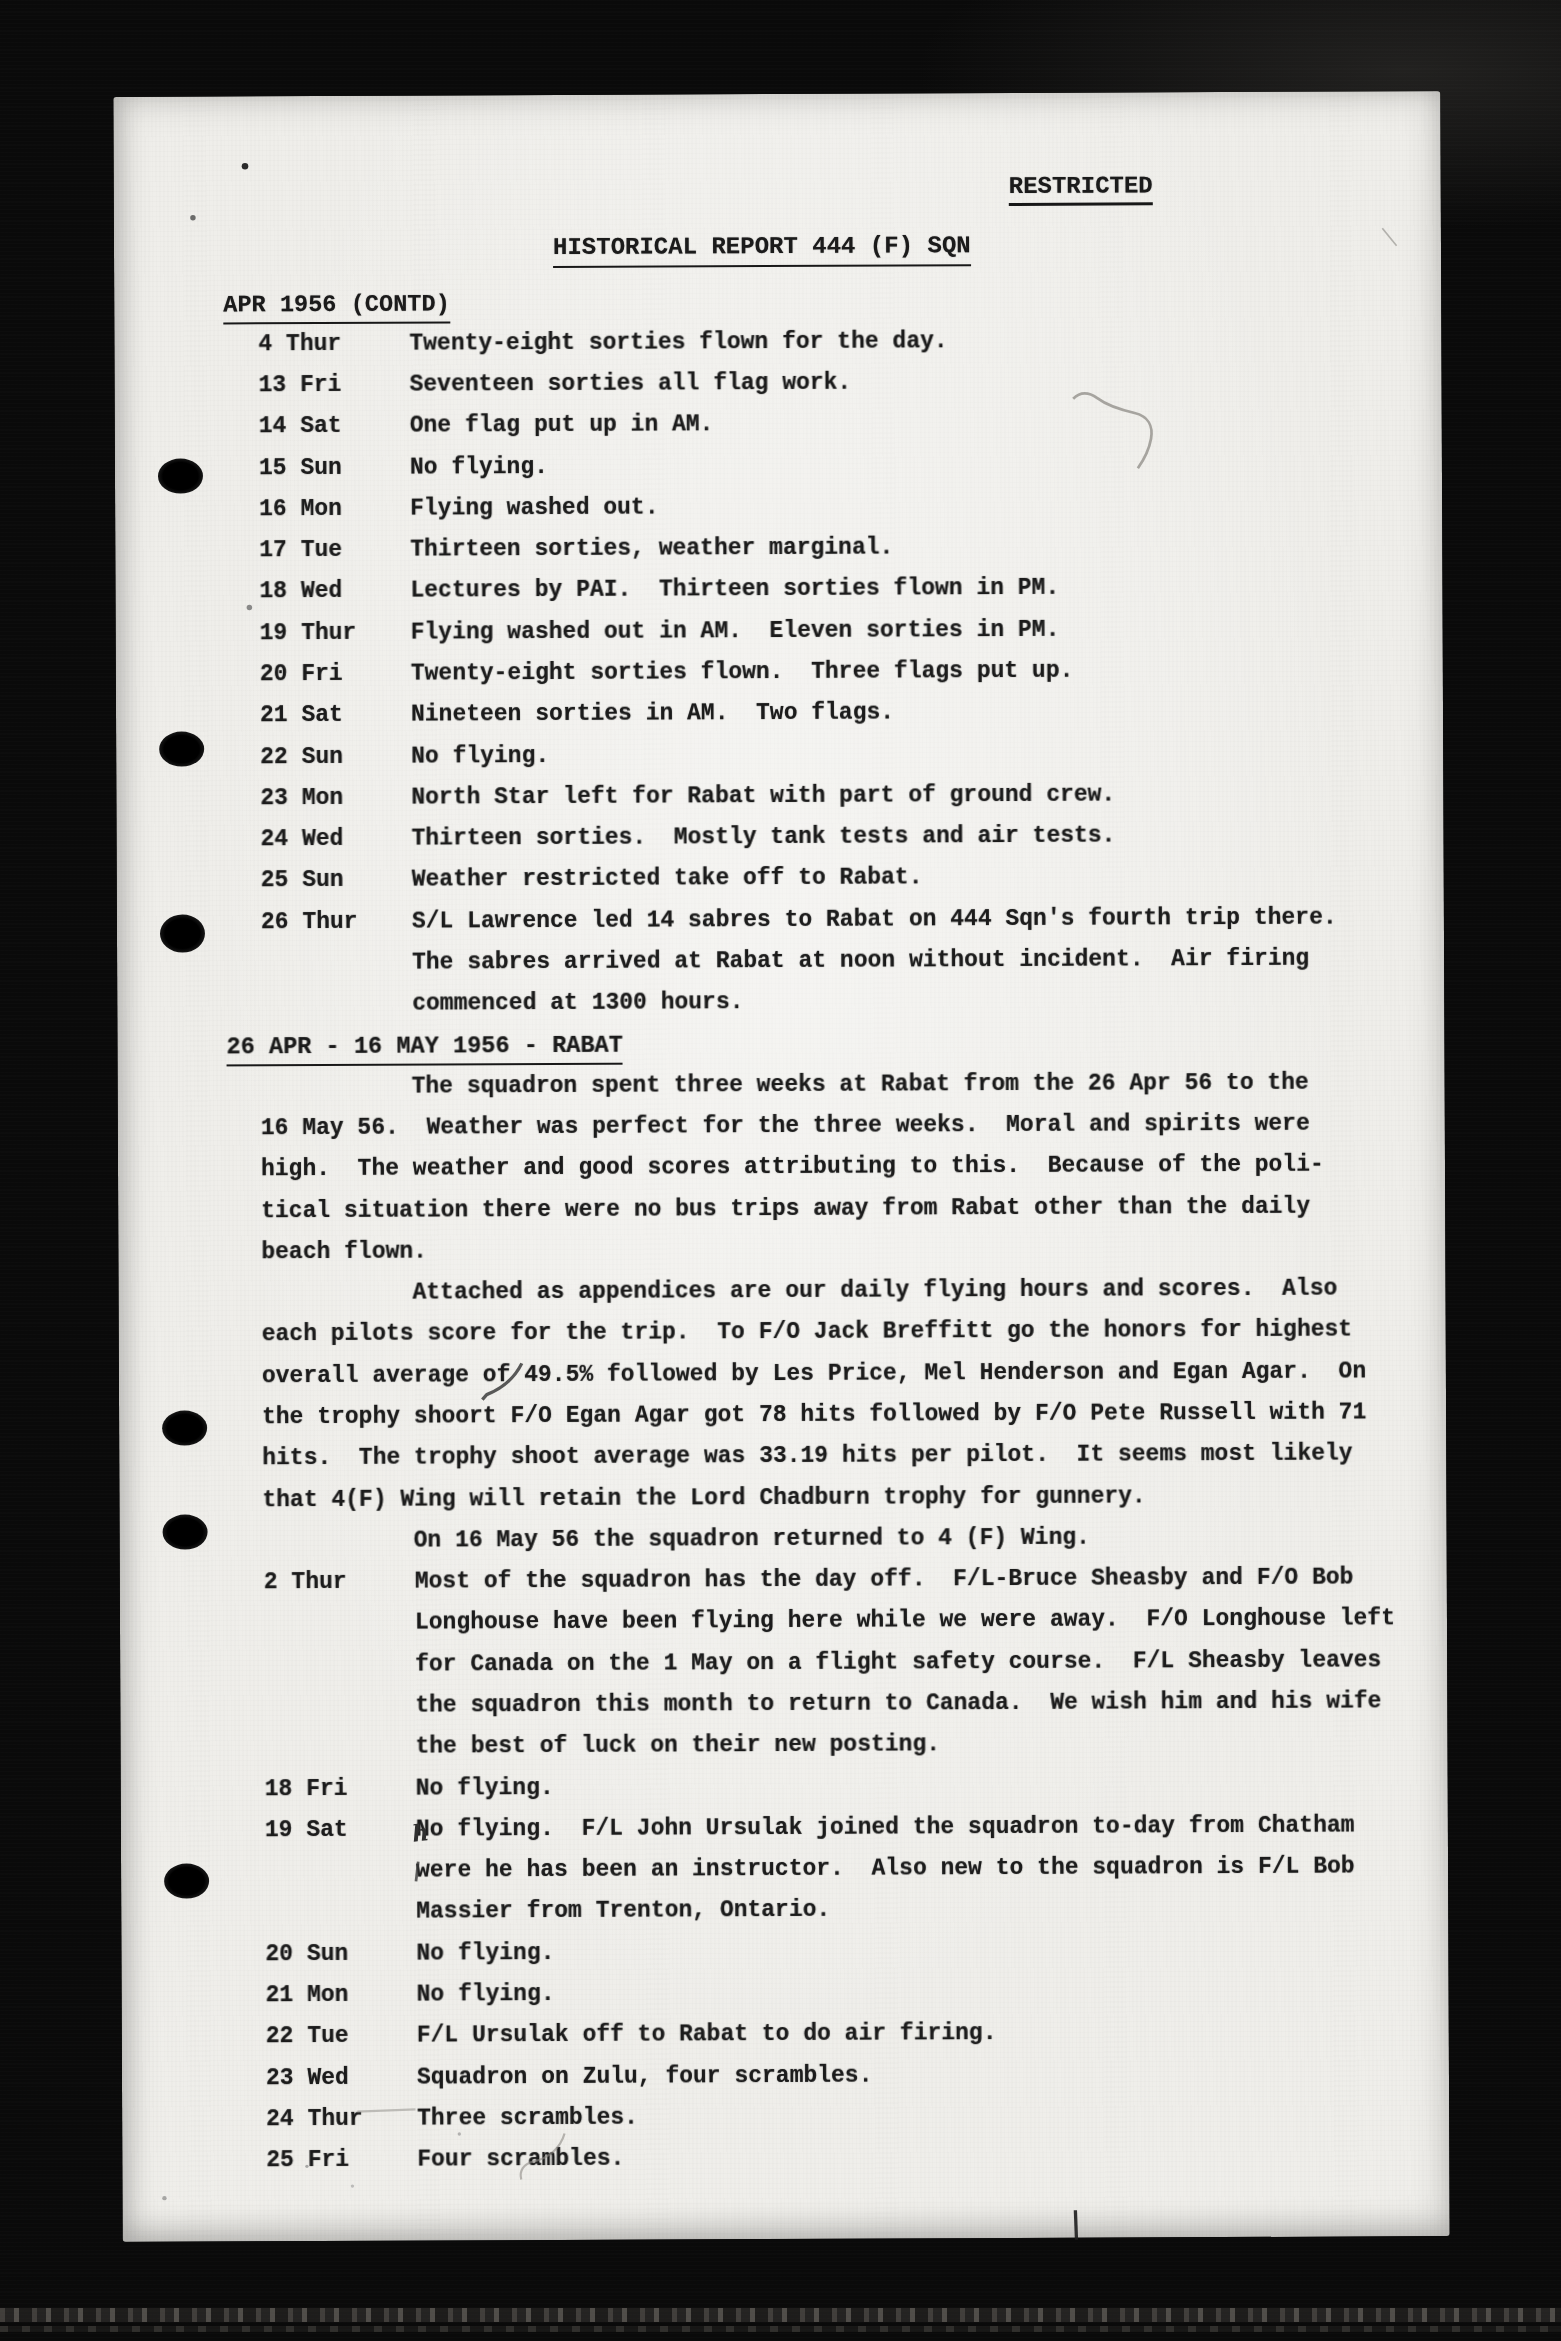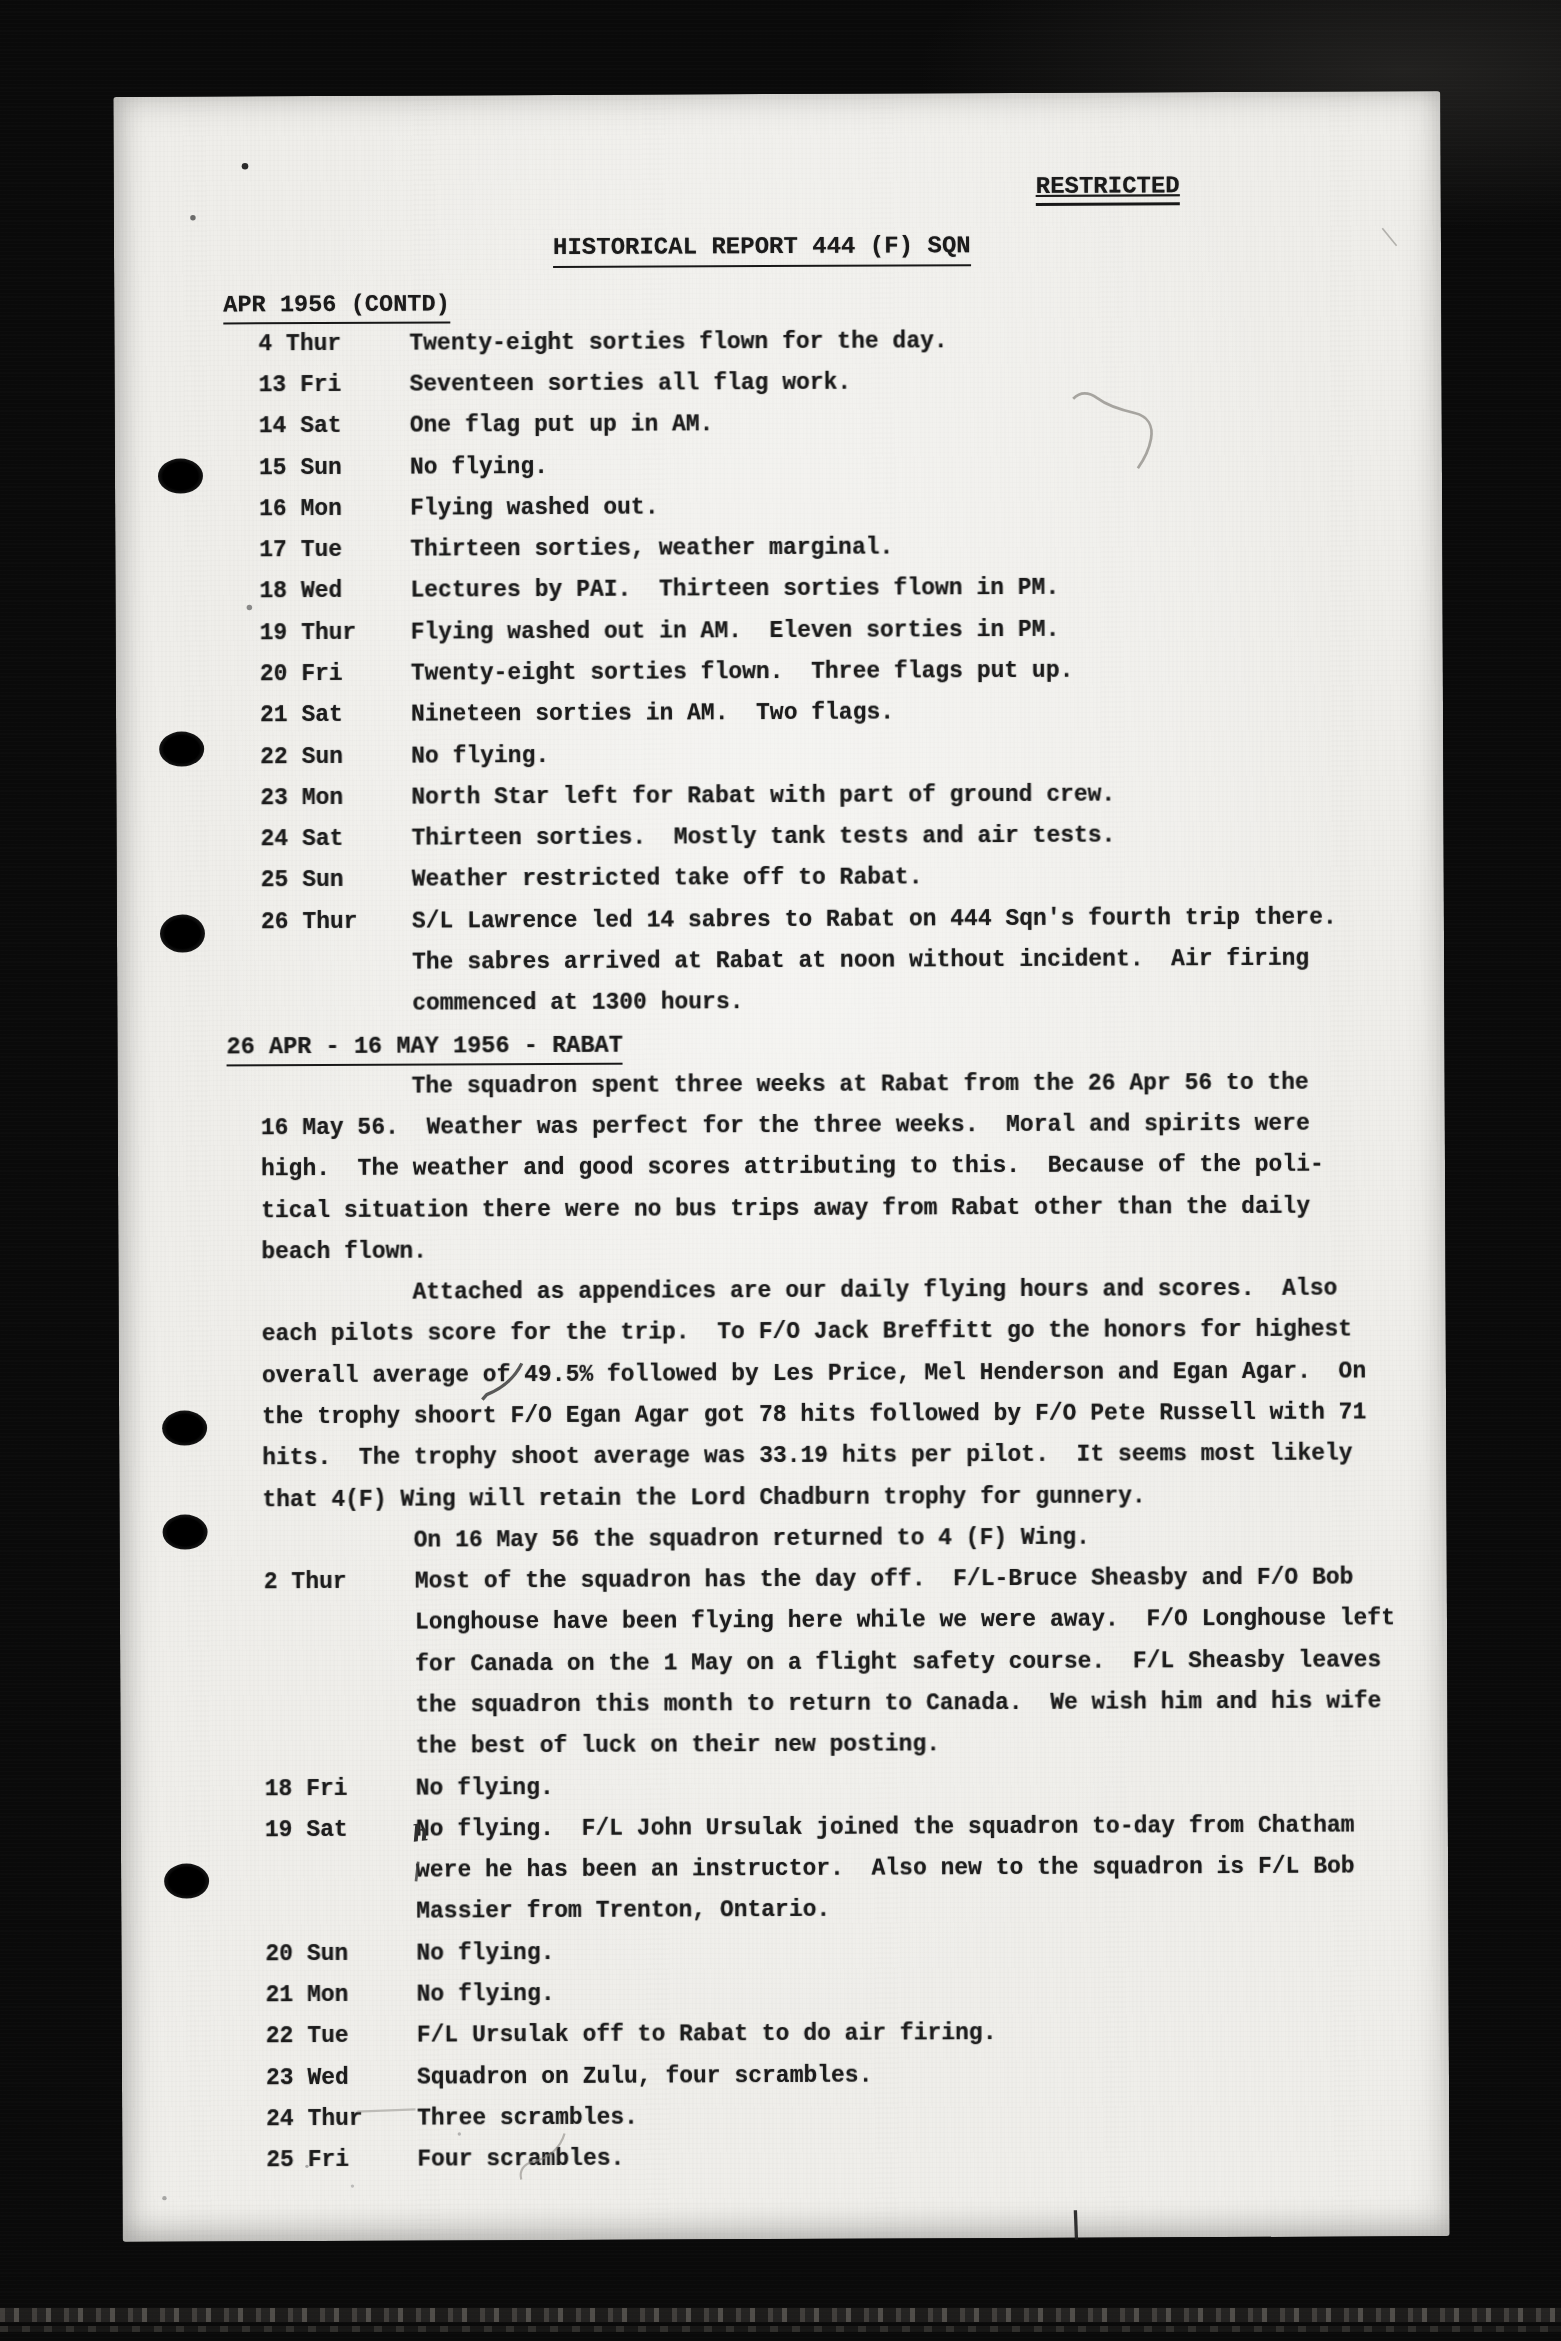--- a/index.html
+++ b/index.html
@@ -20,22 +20,22 @@
     border-radius:3.3px;transform:rotate(-0.25deg);transform-origin:50% 50%;
     background:
       radial-gradient(ellipse at 50% 38%, rgba(255,255,255,.4), transparent 62%),
       repeating-linear-gradient(90deg, rgba(0,0,0,.012) 0 1.6px, transparent 1.6px 3.8px),
       repeating-linear-gradient(0deg, rgba(0,0,0,.01) 0 1.1px, transparent 1.1px 5px),
       #efeeea;
     box-shadow: inset 0 0 38px rgba(0,0,0,.17), inset 0 -15.4px 25px rgba(0,0,0,.10), inset 10px 0 22px rgba(0,0,0,.08);
     color:#1b1b1b;}
   #page *{text-shadow:0 0 1.1px rgba(22,22,22,.55);}
   .ink{font-weight:700;color:#1b1b1b;}
-  #classification{position:absolute;left:922px;top:80px;font-size:24px;
-    border-bottom:3.8px solid #181818;padding-bottom:2.7px;white-space:pre;text-decoration:underline;}
+  #classification{position:absolute;left:895px;top:80px;font-size:24px;
+    border-bottom:3.8px solid #181818;padding-bottom:2.7px;white-space:pre;}
   #doc-title{position:absolute;left:439px;top:139px;font-size:24px;
     border-bottom:2.7px solid #181818;padding-bottom:5px;white-space:pre;}
   #section1-heading{position:absolute;left:109px;top:195px;font-size:23.6px;
     border-bottom:2.7px solid #181818;padding-bottom:4.4px;white-space:pre;}
   #content{position:absolute;left:0;top:0;width:100%;height:100%;filter:blur(0.1px);}
   .row{position:absolute;left:0;width:100%;height:35px;font-size:23px;font-weight:700;line-height:1.1;}
   .row .day{position:absolute;left:144px;white-space:pre;}
   .row .txt{position:absolute;left:295px;white-space:pre;}
   .row.para .txt{left:143px;}
   .row.para-indent .txt{left:294px;}
@@ -102,21 +102,21 @@
         </div>
         <div class="row entry" style="top: 649px;">
           <span class="day">22 Sun</span>
           <span class="txt">No flying.</span>
         </div>
         <div class="row entry" style="top: 690px;">
           <span class="day">23 Mon</span>
           <span class="txt">North Star left for Rabat with part of ground crew.</span>
         </div>
         <div class="row entry" style="top: 731px;">
-          <span class="day">24 Sat</span>
+          <span class="day">24 Wed</span>
           <span class="txt">Thirteen sorties.  Mostly tank tests and air tests.</span>
         </div>
         <div class="row entry" style="top: 772px;">
           <span class="day">25 Sun</span>
           <span class="txt">Weather restricted take off to Rabat.</span>
         </div>
         <div class="row entry" style="top: 814px;">
           <span class="day">26 Thur</span>
           <span class="txt">S/L Lawrence led 14 sabres to Rabat on 444 Sqn's fourth trip there.</span>
         </div>

